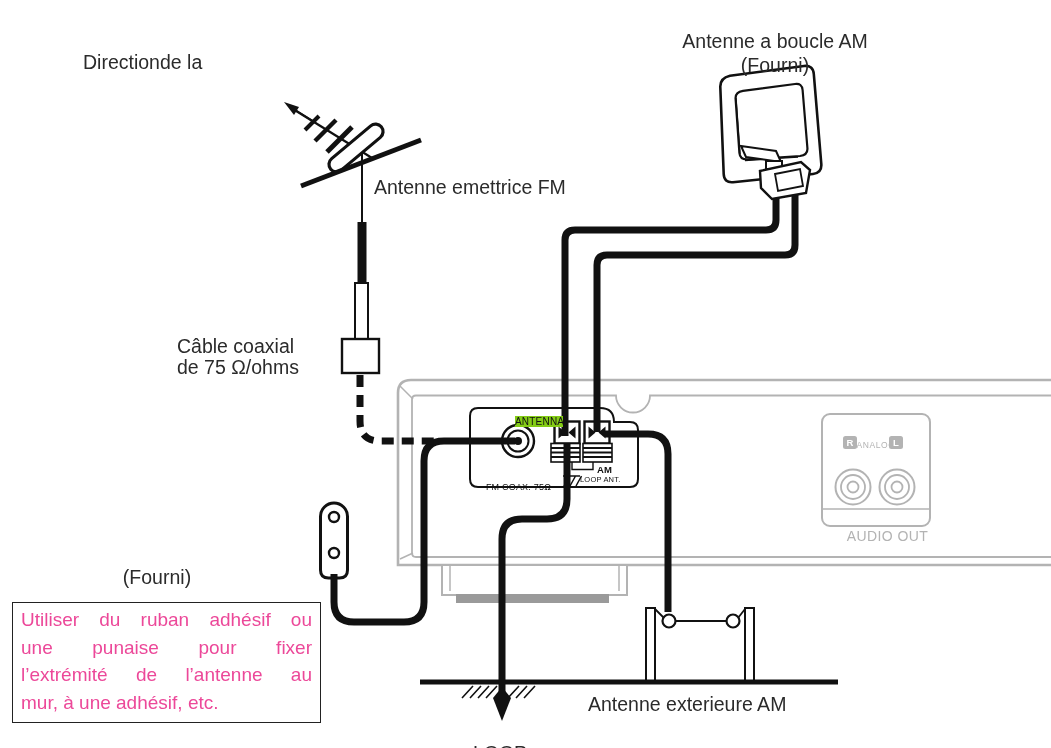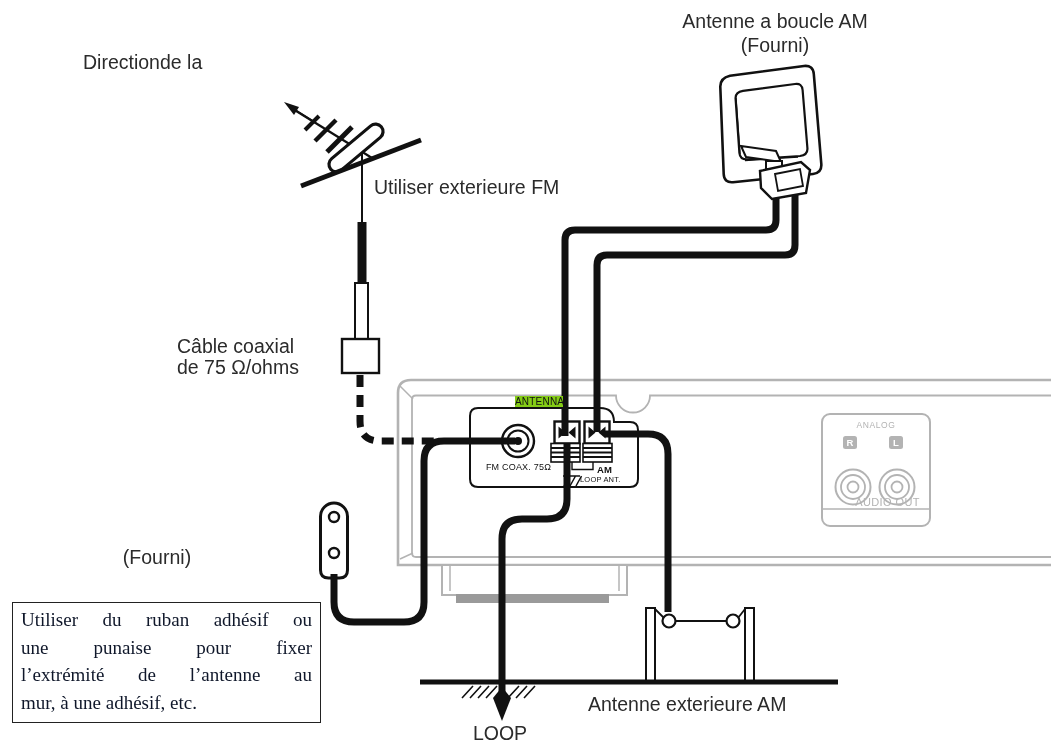--- a/index.html
+++ b/index.html
@@ -5,26 +5,26 @@
   html,body{margin:0;padding:0;background:#fff;}
   .stage{
     position:relative;width:1051px;height:748px;background:#ffffff;
     font-family:"Liberation Sans", sans-serif;overflow:hidden;
   }
   .stage svg{position:absolute;left:0;top:0;}
   .lbl{
     position:absolute;color:#2b2b2b;font-size:19.5px;line-height:22.5px;
     white-space:nowrap;
   }
-  .center{text-align:center;}
+  .center{text-align:center;margin-top:20px;}
   .note{
     position:absolute;left:12px;top:602px;width:309px;
-    border:1.6px solid #222;background:#fff;color:#0f172a;
+    border:1.6px solid #222;background:#fff;color:#ec4899;
     padding:3px 8px 6px 8px;box-sizing:border-box;
-    font-size:19px;line-height:27.5px;font-family:Liberation Serif, serif;
+    font-size:19px;line-height:27.5px;
   }
   .jline{text-align:justify;text-align-last:justify;}
   .jlast{text-align:justify;text-align-last:left;}
   .panel-lbl{
     position:absolute;color:#111;letter-spacing:0.2px;white-space:nowrap;
   }
   .gray-lbl{position:absolute;color:#b3b3b3;white-space:nowrap;}
   .badge{
     position:absolute;width:14px;height:13px;background:#b3b3b3;color:#fff;
     font-size:9.5px;font-weight:bold;text-align:center;line-height:13px;
@@ -145,21 +145,21 @@
       <rect x="766" y="161" width="16" height="8" stroke-width="2"></rect>
       <path d="M 760 171 L 801 162 L 810 170 L 806 193 L 772 199 L 761 188 Z" stroke-width="2.4"></path>
       <path d="M 775 174 L 800 169 L 803 186 L 778 191 Z" stroke-width="1.8"></path>
     </g>
   </svg>
 
   <div class="lbl" style="left:83px;top:51px;">
     <div>Directionde la</div>
   </div>
 
-  <div class="lbl" style="left:374px;top:176px;">Utiliser exterieure FM</div>
+  <div class="lbl" style="left:374px;top:176px;">Antenne emettrice FM</div>
 
   <div class="lbl center" style="left:655px;top:10px;width:240px;line-height:23.5px;">
     <div>Antenne a boucle AM</div>
     <div>(Fourni)</div>
   </div>
 
   <div class="lbl" style="left:177px;top:336px;line-height:20.5px;">
     <div>Câble coaxial</div>
     <div>de 75 Ω/ohms</div>
   </div>
@@ -180,15 +180,15 @@
   <div class="lbl" style="left:588px;top:693px;">Antenne exterieure AM</div>
 
   <div class="panel-lbl center" style="left:515px;top:396px;width:48px;font-size:10px;background:#84cc16;">ANTENNA</div>
   <div class="panel-lbl center" style="left:478px;top:462px;width:81px;font-size:9px;">FM COAX. 75Ω</div>
   <div class="panel-lbl" style="left:597px;top:464px;font-size:9.5px;font-weight:bold;">AM</div>
   <div class="panel-lbl" style="left:580px;top:475px;font-size:7.5px;">LOOP ANT.</div>
 
   <div class="gray-lbl center" style="left:822px;top:420px;width:108px;font-size:8.5px;letter-spacing:0.6px;">ANALOG</div>
   <div class="badge" style="left:843px;top:436px;">R</div>
   <div class="badge" style="left:889px;top:436px;">L</div>
-  <div class="gray-lbl center" style="left:822px;top:496px;width:131px;font-size:11px;letter-spacing:0.4px;">AUDIO OUT</div>
+  <div class="gray-lbl center" style="left:822px;top:508px;width:131px;font-size:14px;letter-spacing:0.4px;">AUDIO OUT</div>
 
 </div>
 
 </body></html>

